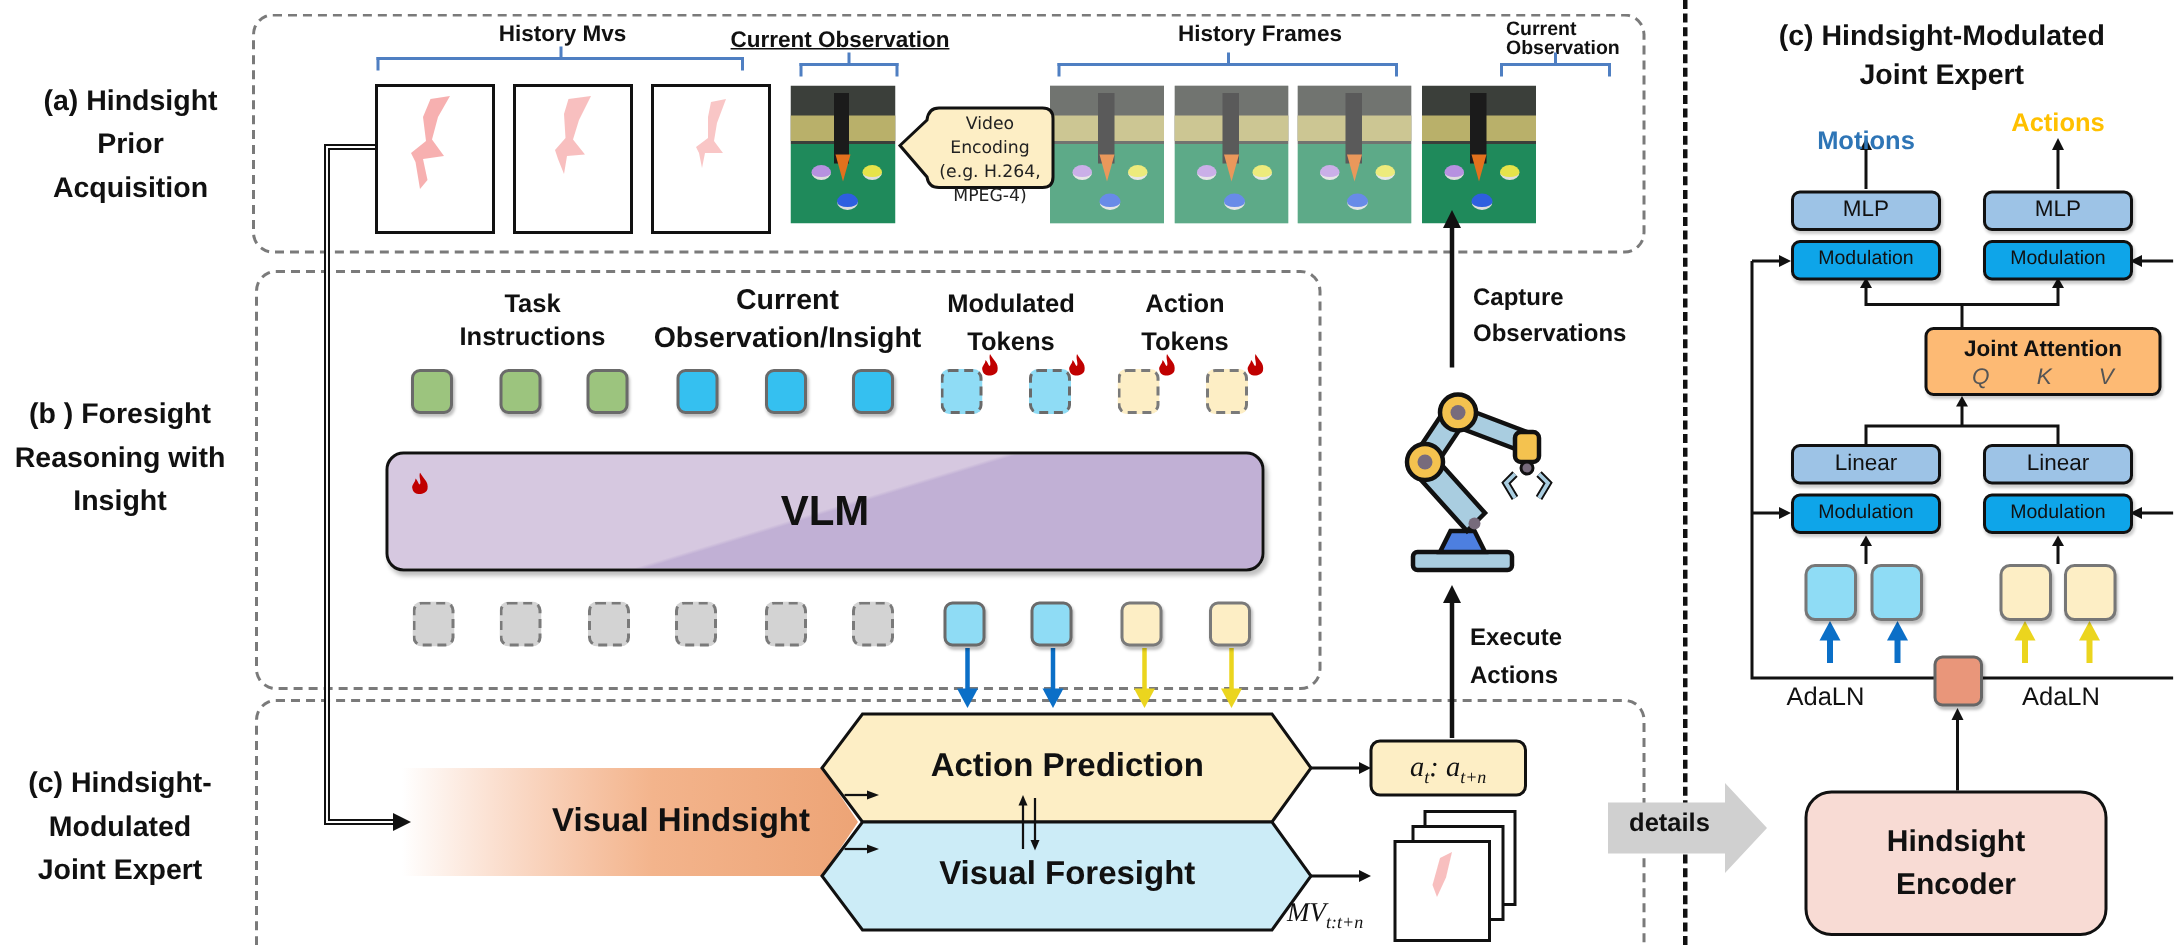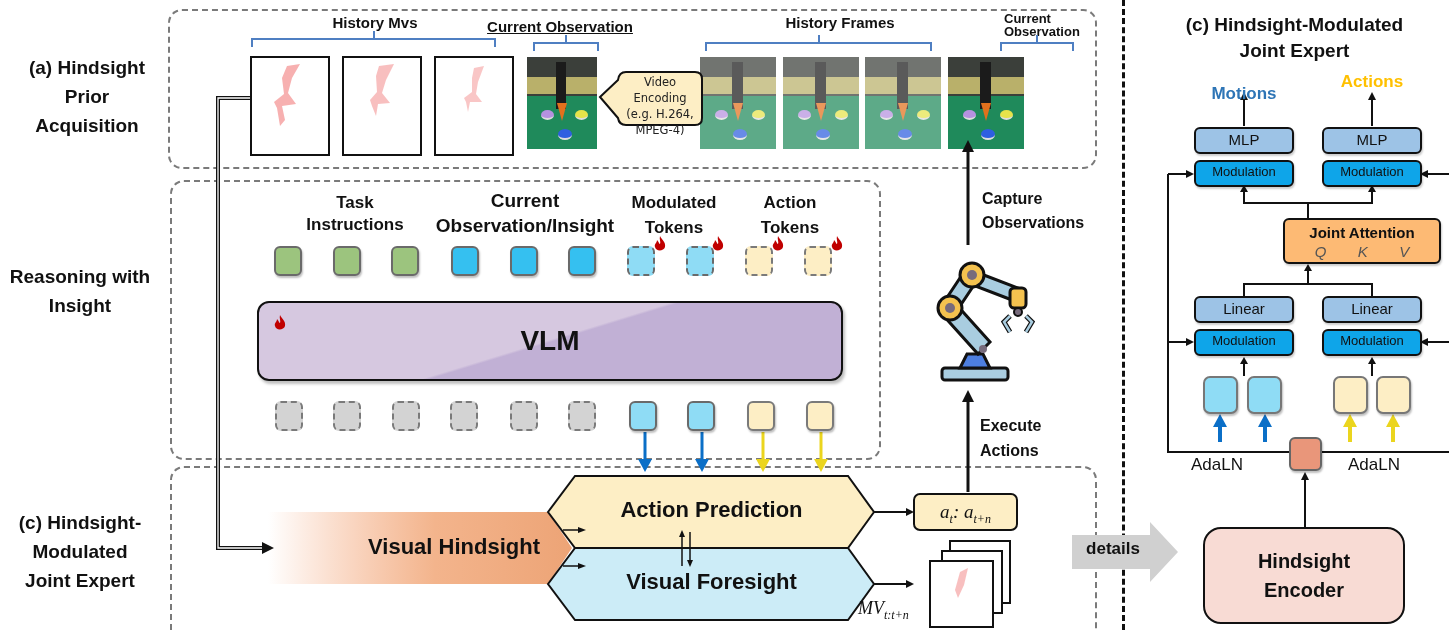--- a/index.html
+++ b/index.html
@@ -42,20 +42,21 @@
 </style>
 </head>
 <body>
 
 <div class="sec-label" style="left:12px;top:53px;width:150px;">
   <div>(a) Hindsight</div>
   <div>Prior</div>
   <div>Acquisition</div>
 </div>
 <div class="sec-label" style="left:0;top:262px;width:160px;">
+  <div>(b ) Foresight</div>
   <div>Reasoning with</div>
   <div>Insight</div>
 </div>
 <div class="sec-label" style="left:5px;top:508px;width:150px;">
   <div>(c) Hindsight-</div>
   <div>Modulated</div>
   <div>Joint Expert</div>
 </div>
 
 <div class="dash-box" style="left:168px;top:9px;width:929px;height:160px;"></div>

